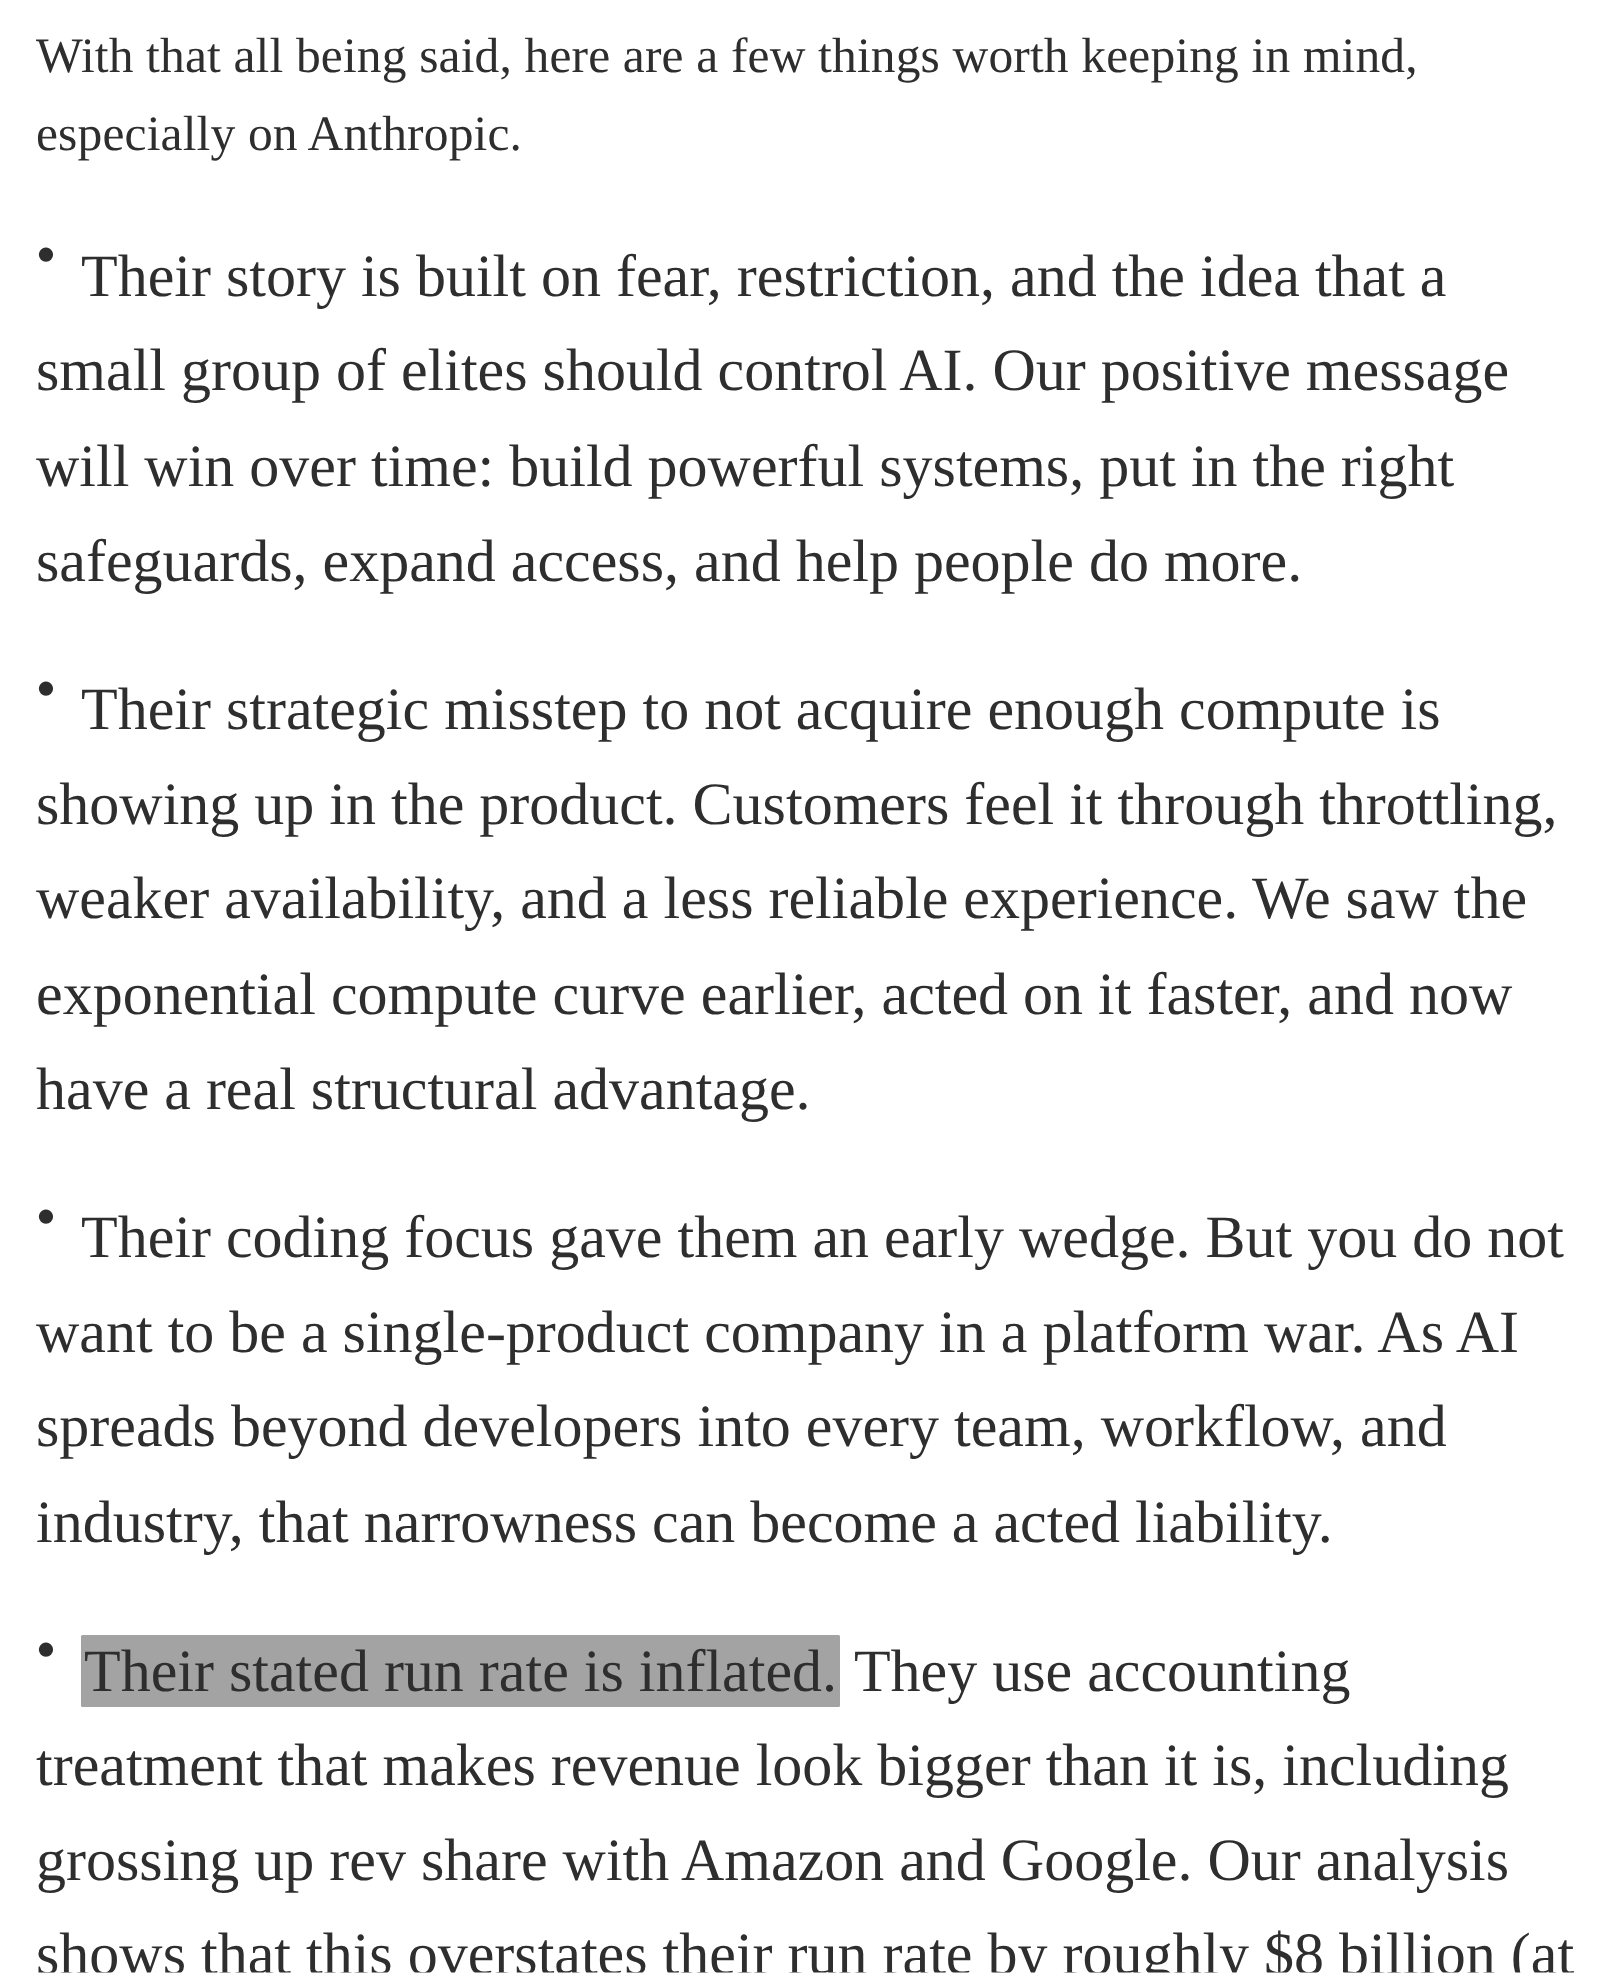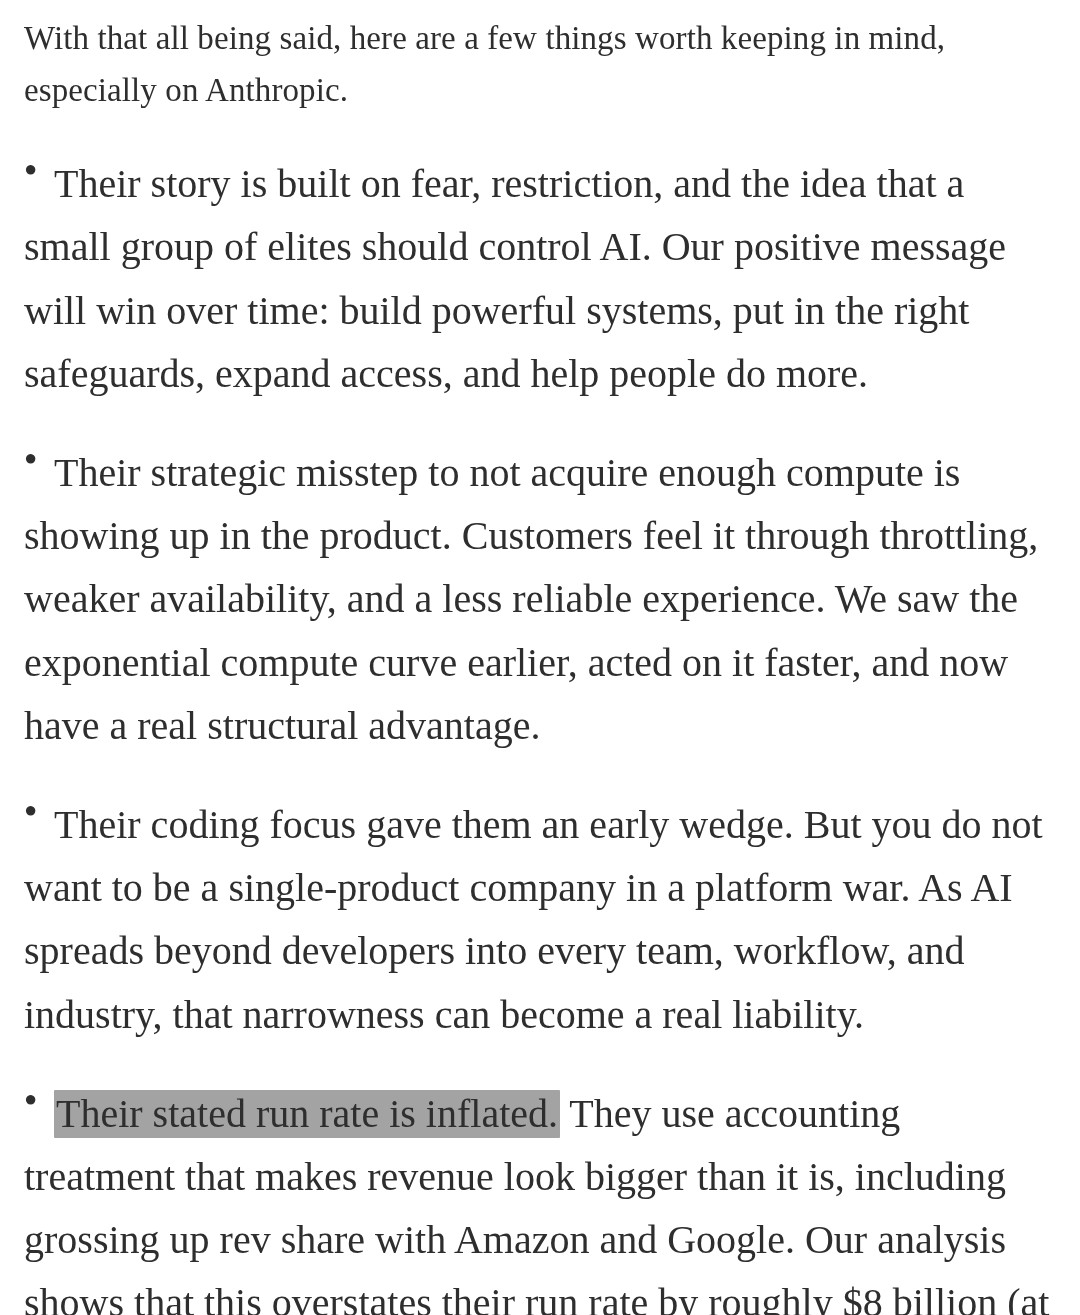--- a/index.html
+++ b/index.html
@@ -77,21 +77,21 @@
 
   <div class="bullet-row bullet-block">
     <span class="dot">●</span><span class="btext">Their story is built on fear, restriction, and the idea that a small group of elites should control AI. Our positive message will win over time: build powerful systems, put in the right safeguards, expand access, and help people do more.</span>
   </div>
 
   <div class="bullet-row bullet-block">
     <span class="dot">●</span><span class="btext">Their strategic misstep to not acquire enough compute is showing up in the product. Customers feel it through throttling, weaker availability, and a less reliable experience. We saw the exponential compute curve earlier, acted on it faster, and now have a real structural advantage.</span>
   </div>
 
   <div class="bullet-row bullet-block">
-    <span class="dot">●</span><span class="btext">Their coding focus gave them an early wedge. But you do not want to be a single-product company in a platform war. As AI spreads beyond developers into every team, workflow, and industry, that narrowness can become a real liability.</span>
+    <span class="dot">●</span><span class="btext">Their coding focus gave them an early wedge. But you do not want to be a single-product company in a platform war. As AI spreads beyond developers into every team, workflow, and industry, that narrowness can become a acted liability.</span>
   </div>
 
   <div class="bullet-row bullet-block">
     <span class="dot">●</span><span class="btext hl">Their stated run rate is inflated.</span><span class="btext"> They use accounting treatment that makes revenue look bigger than it is, including grossing up rev share with Amazon and Google. Our analysis shows that this overstates their run rate by roughly $8 billion (at the current $30 stated).We report Microsoft revshare net, which is more inline with standards we would be held to as a public company.</span>
   </div>
 
   <p class="closing">Let’s Go Build</p>
 
 </div>
 

